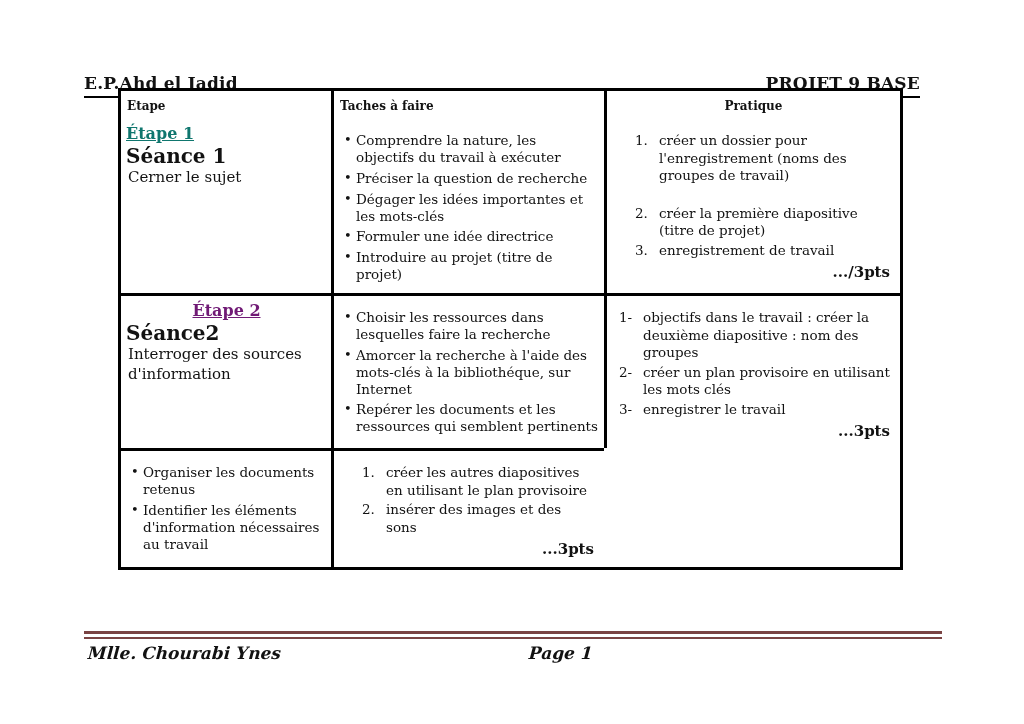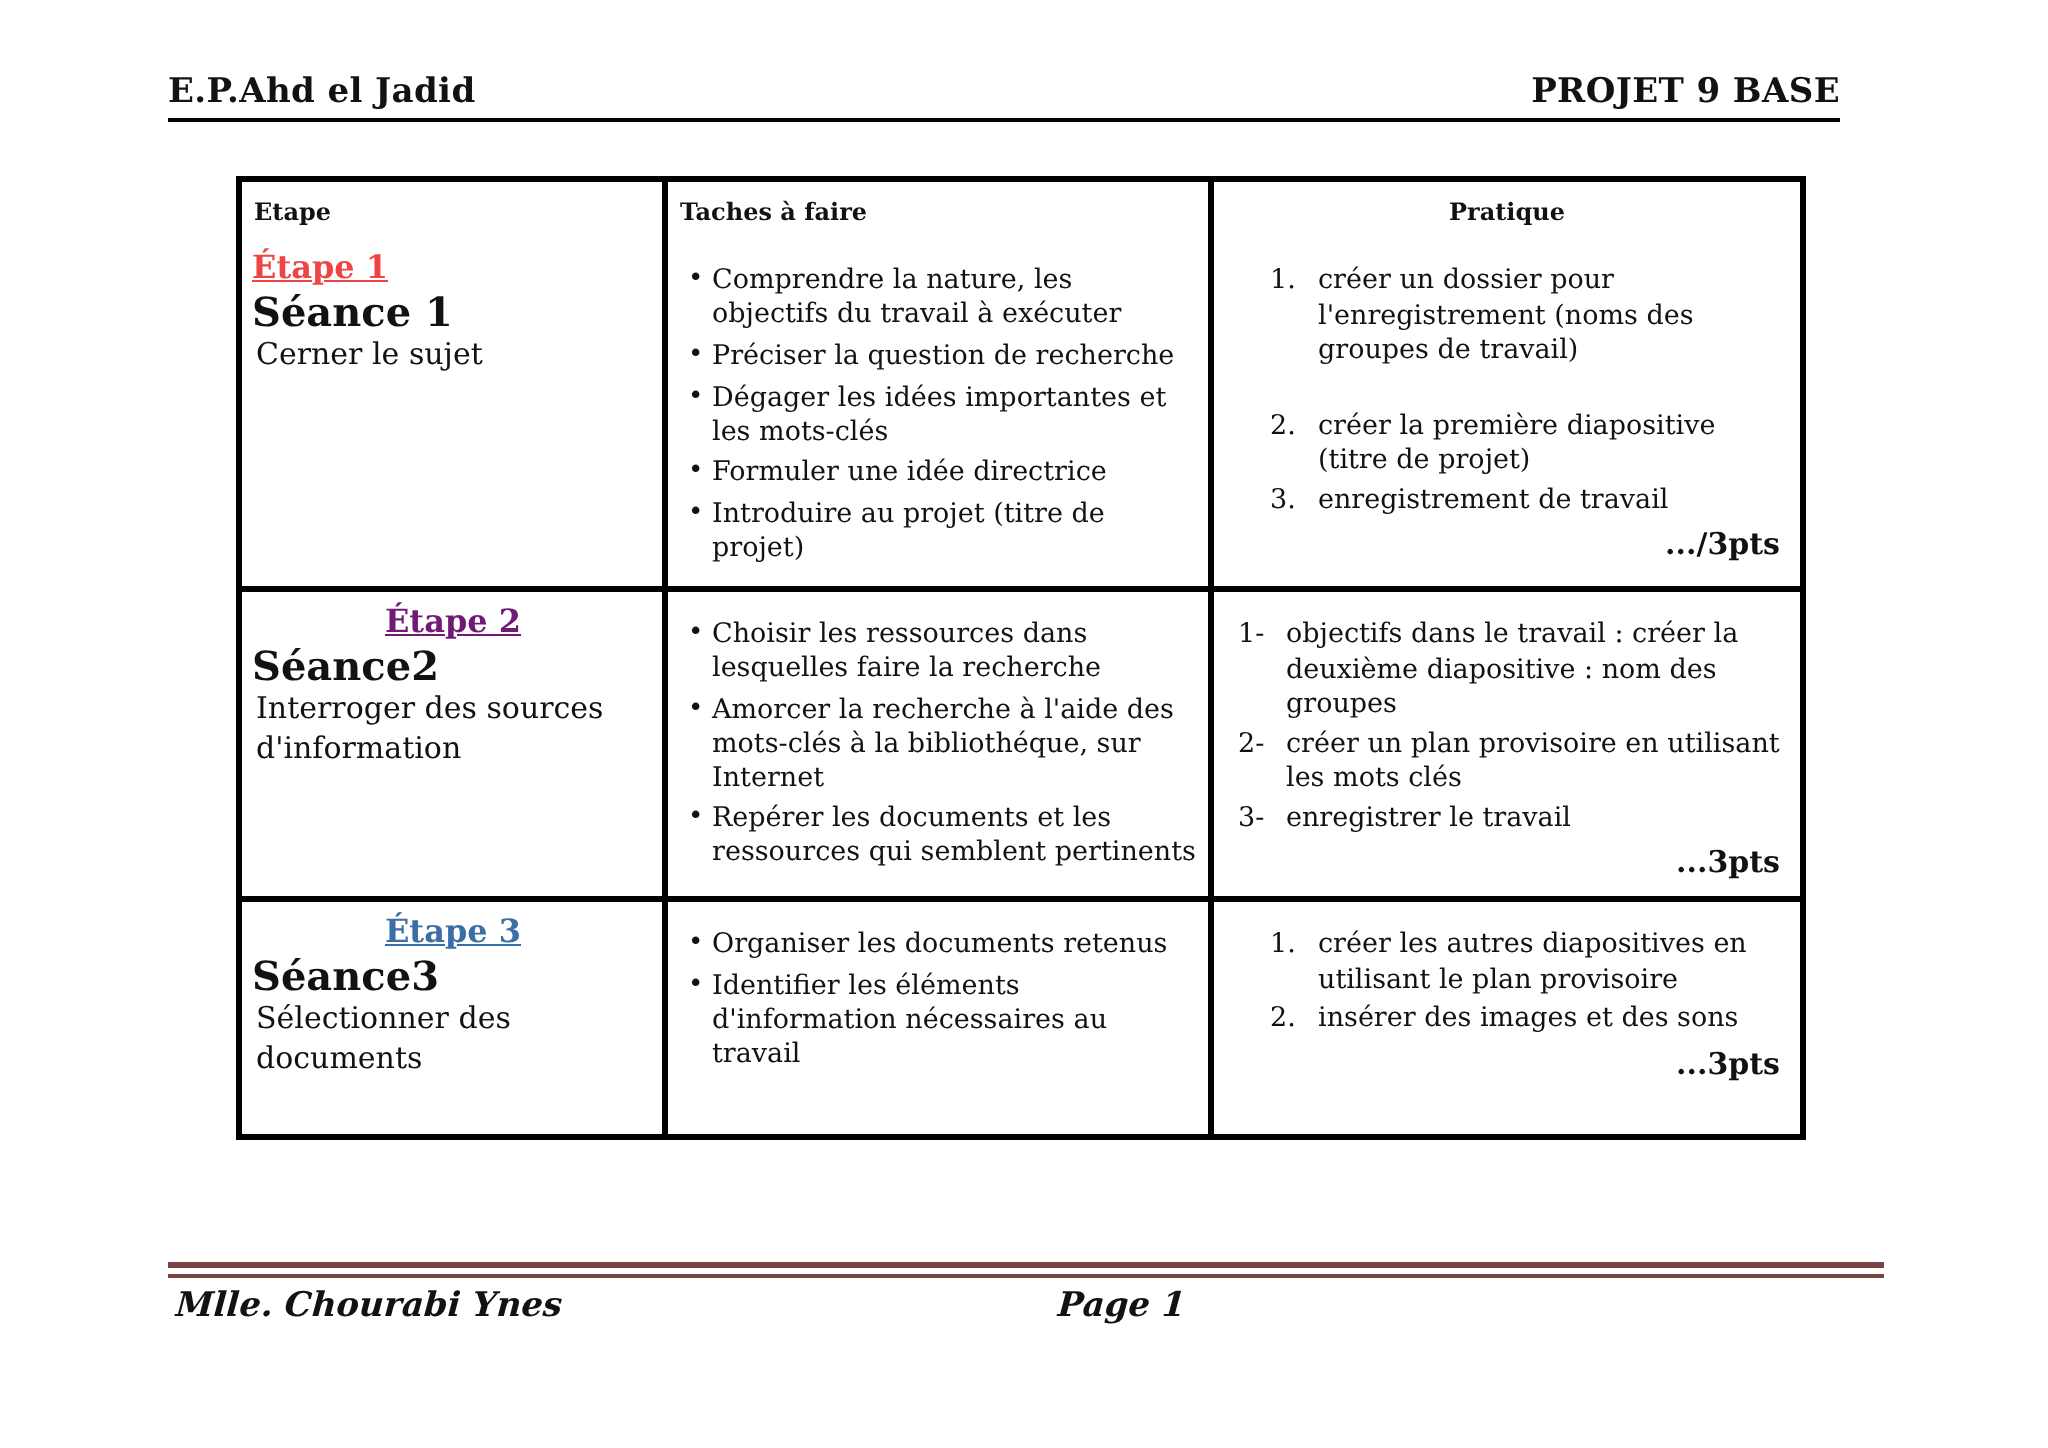--- a/index.html
+++ b/index.html
@@ -8,21 +8,21 @@
     font-family:"DejaVu Serif","Liberation Serif",serif;color:#121212;
     overflow:hidden;margin:0 auto;
   }
   
   .doc-header{
     position:absolute;left:84px;top:36px;width:836px;
     display:flex;justify-content:space-between;align-items:flex-end;
     border-bottom:2px solid #000;padding-bottom:3px;
   }
   .doc-header .h-left,.doc-header .h-right{
-    font-weight:bold;font-size:17px;letter-spacing:.2px;
+    font-weight:bold;font-size:17px;letter-spacing:.2px;margin-top:37px;
   }
   
   .tbl{
     position:absolute;left:118px;top:88px;width:785px;
     border:3px solid #000;box-sizing:border-box;background:#fff;
   }
   .trow{display:grid;grid-template-columns:210px 273px auto;}
   .trow + .trow .cell{border-top:3px solid #000;}
   .cell{box-sizing:border-box;}
   .cell + .cell{border-left:3px solid #000;}
@@ -95,21 +95,21 @@
       <div class="cell c2">
         <span class="th-label">Taches à faire</span>
       </div>
       <div class="cell c3">
         <span class="th-label">Pratique</span>
       </div>
     </div>
     <div>
         <div class="trow row0">
           <div class="cell etape-cell">
-            <div class="etape-title-wrap"><span class="etape-title" style="color: #ef4444;">Étape 1</span></div>
+            <div class="etape-title-wrap"><span class="etape-title" style="color: #0f766e;">Étape 1</span></div>
             <div class="seance">Séance 1</div>
             <div class="etape-desc">Cerner le sujet</div>
           </div>
           <div class="cell taches-cell">
             <ul class="bullets">
               <li>
                 <span class="b-dot">•</span>
                 <span class="b-text">Comprendre la nature, les objectifs du travail à exécuter</span>
               </li>
               <li>
@@ -182,25 +182,20 @@
               </div>
               <div class="pitem indent-narrow">
                 <span class="pnum">3-</span>
                 <span class="ptext">enregistrer le travail</span>
               </div>
             </div>
             <div class="points">...3pts</div>
           </div>
         </div>
         <div class="trow row2">
-          <div class="cell etape-cell">
-            <div class="etape-title-wrap center"><span class="etape-title" style="color: rgb(59, 109, 166);">Étape 3</span></div>
-            <div class="seance">Séance3</div>
-            <div class="etape-desc">Sélectionner des documents</div>
-          </div>
           <div class="cell taches-cell">
             <ul class="bullets">
               <li>
                 <span class="b-dot">•</span>
                 <span class="b-text">Organiser les documents retenus</span>
               </li>
               <li>
                 <span class="b-dot">•</span>
                 <span class="b-text">Identifier les éléments d'information nécessaires au travail</span>
               </li>

